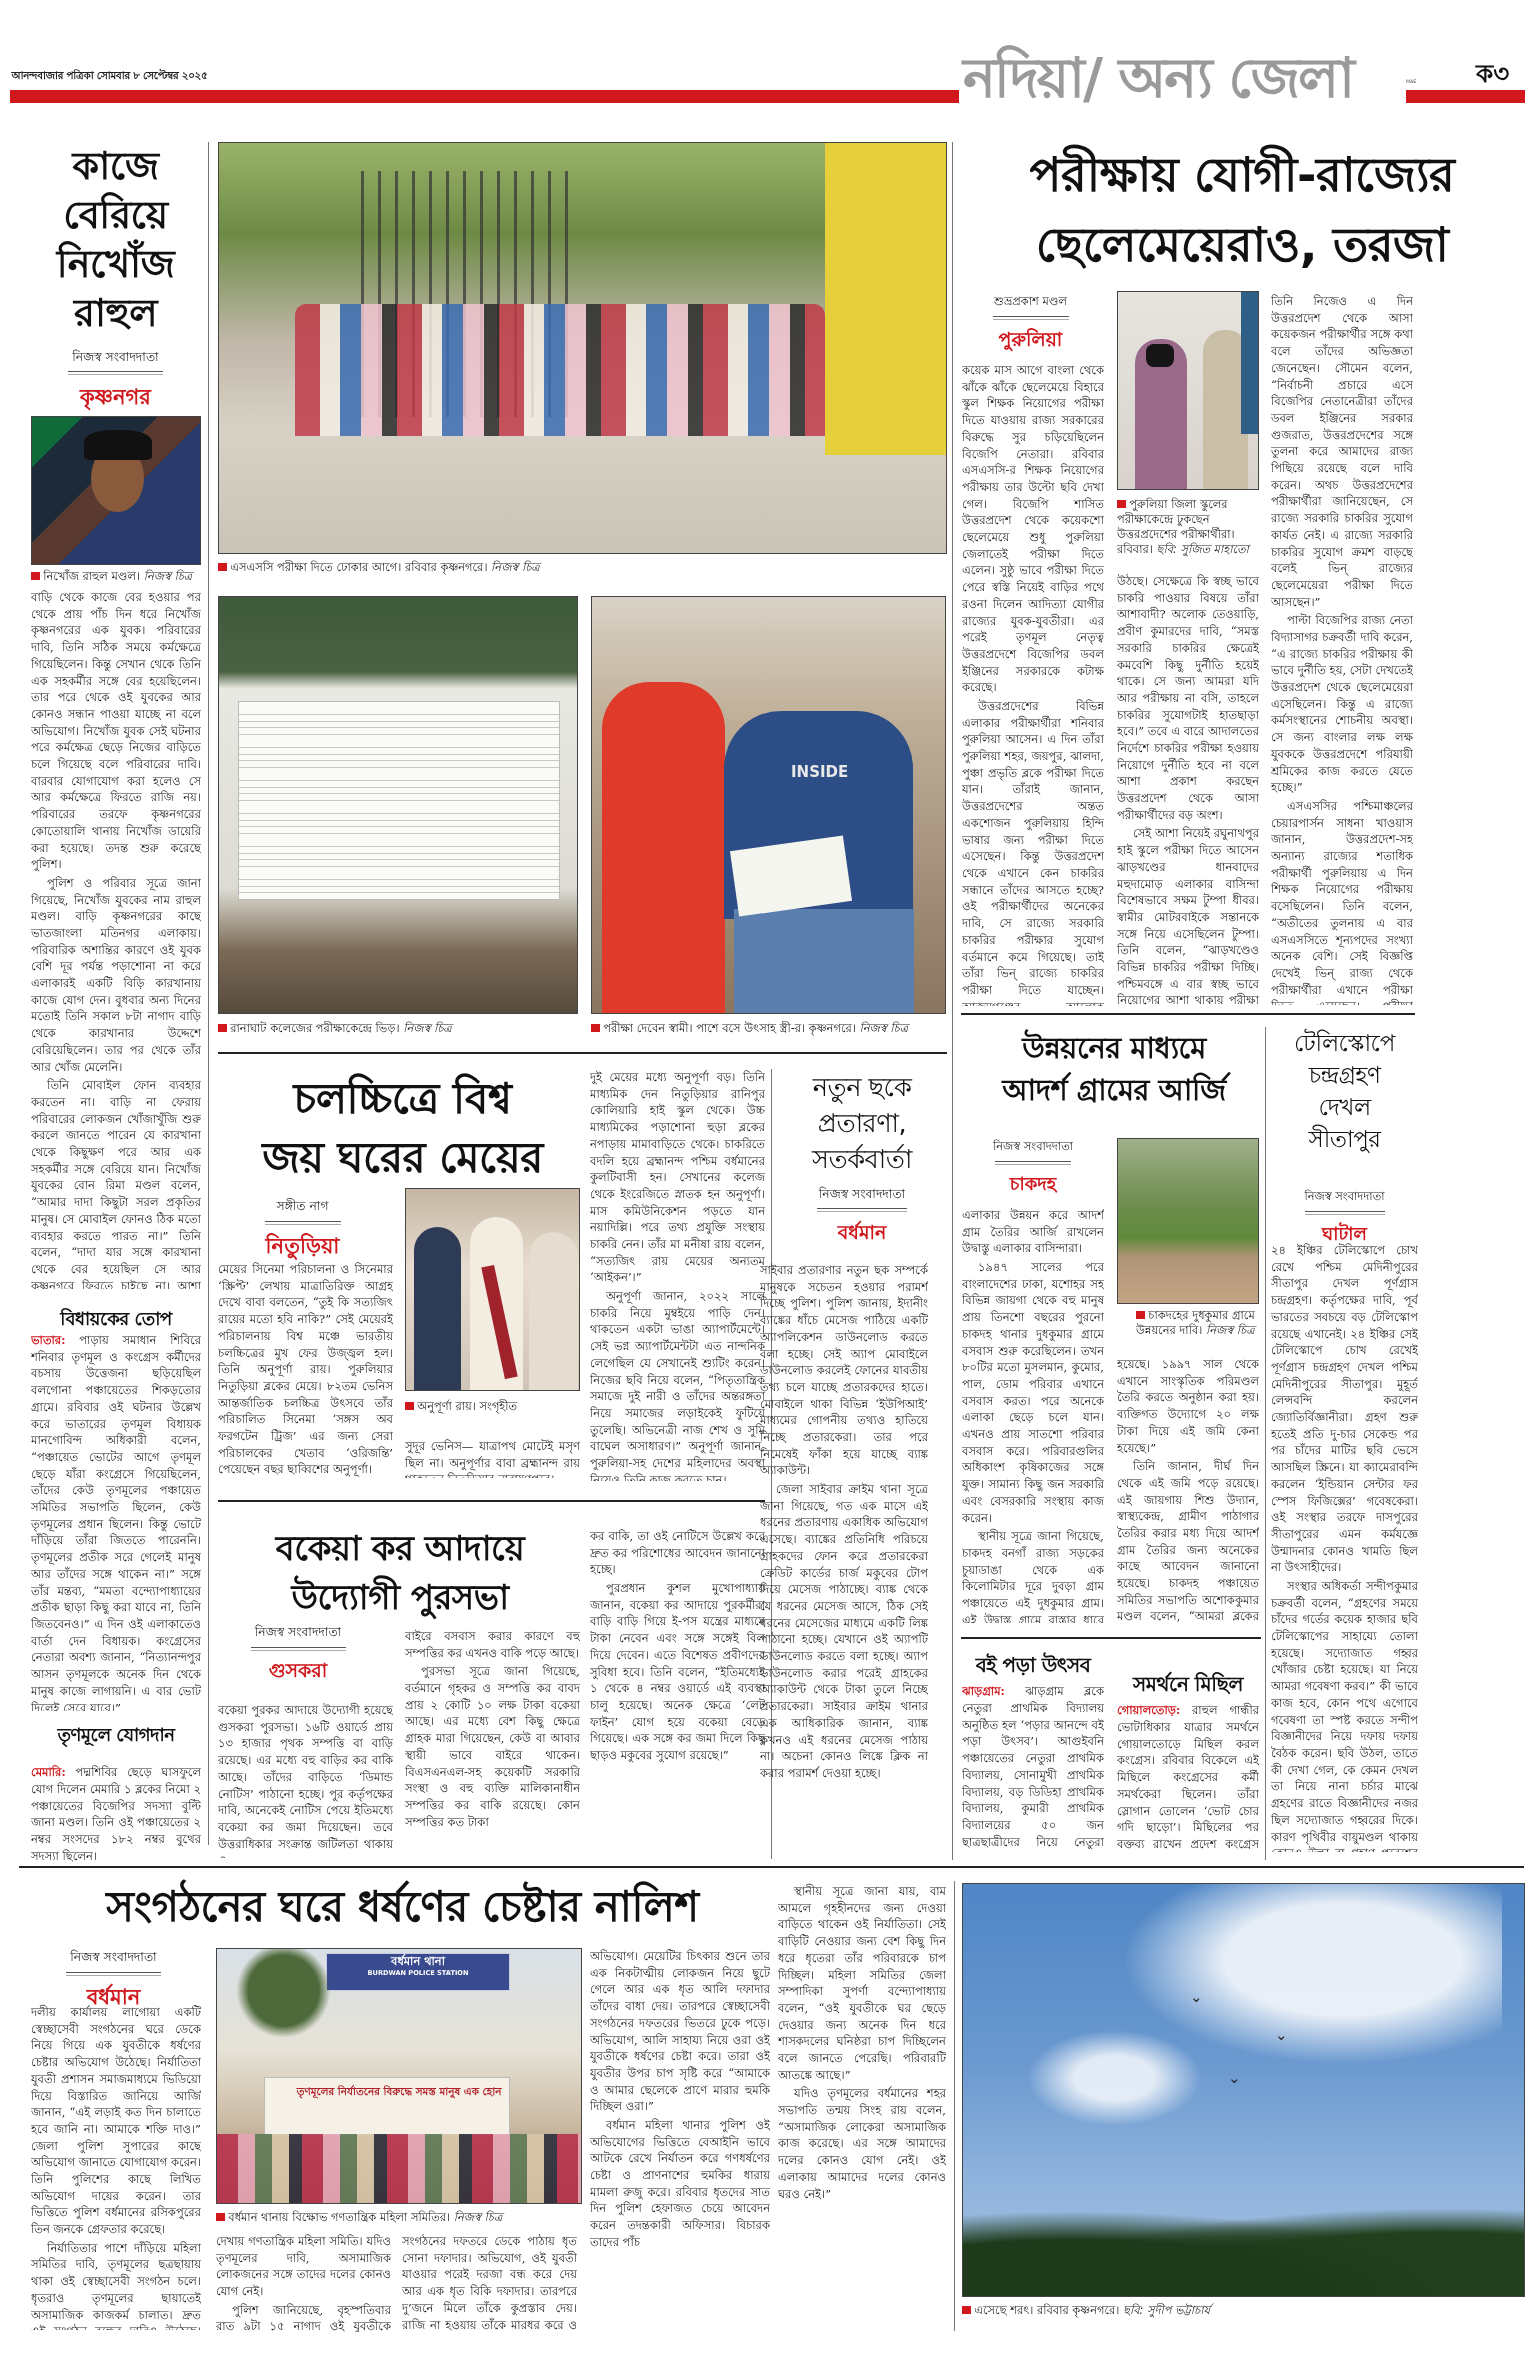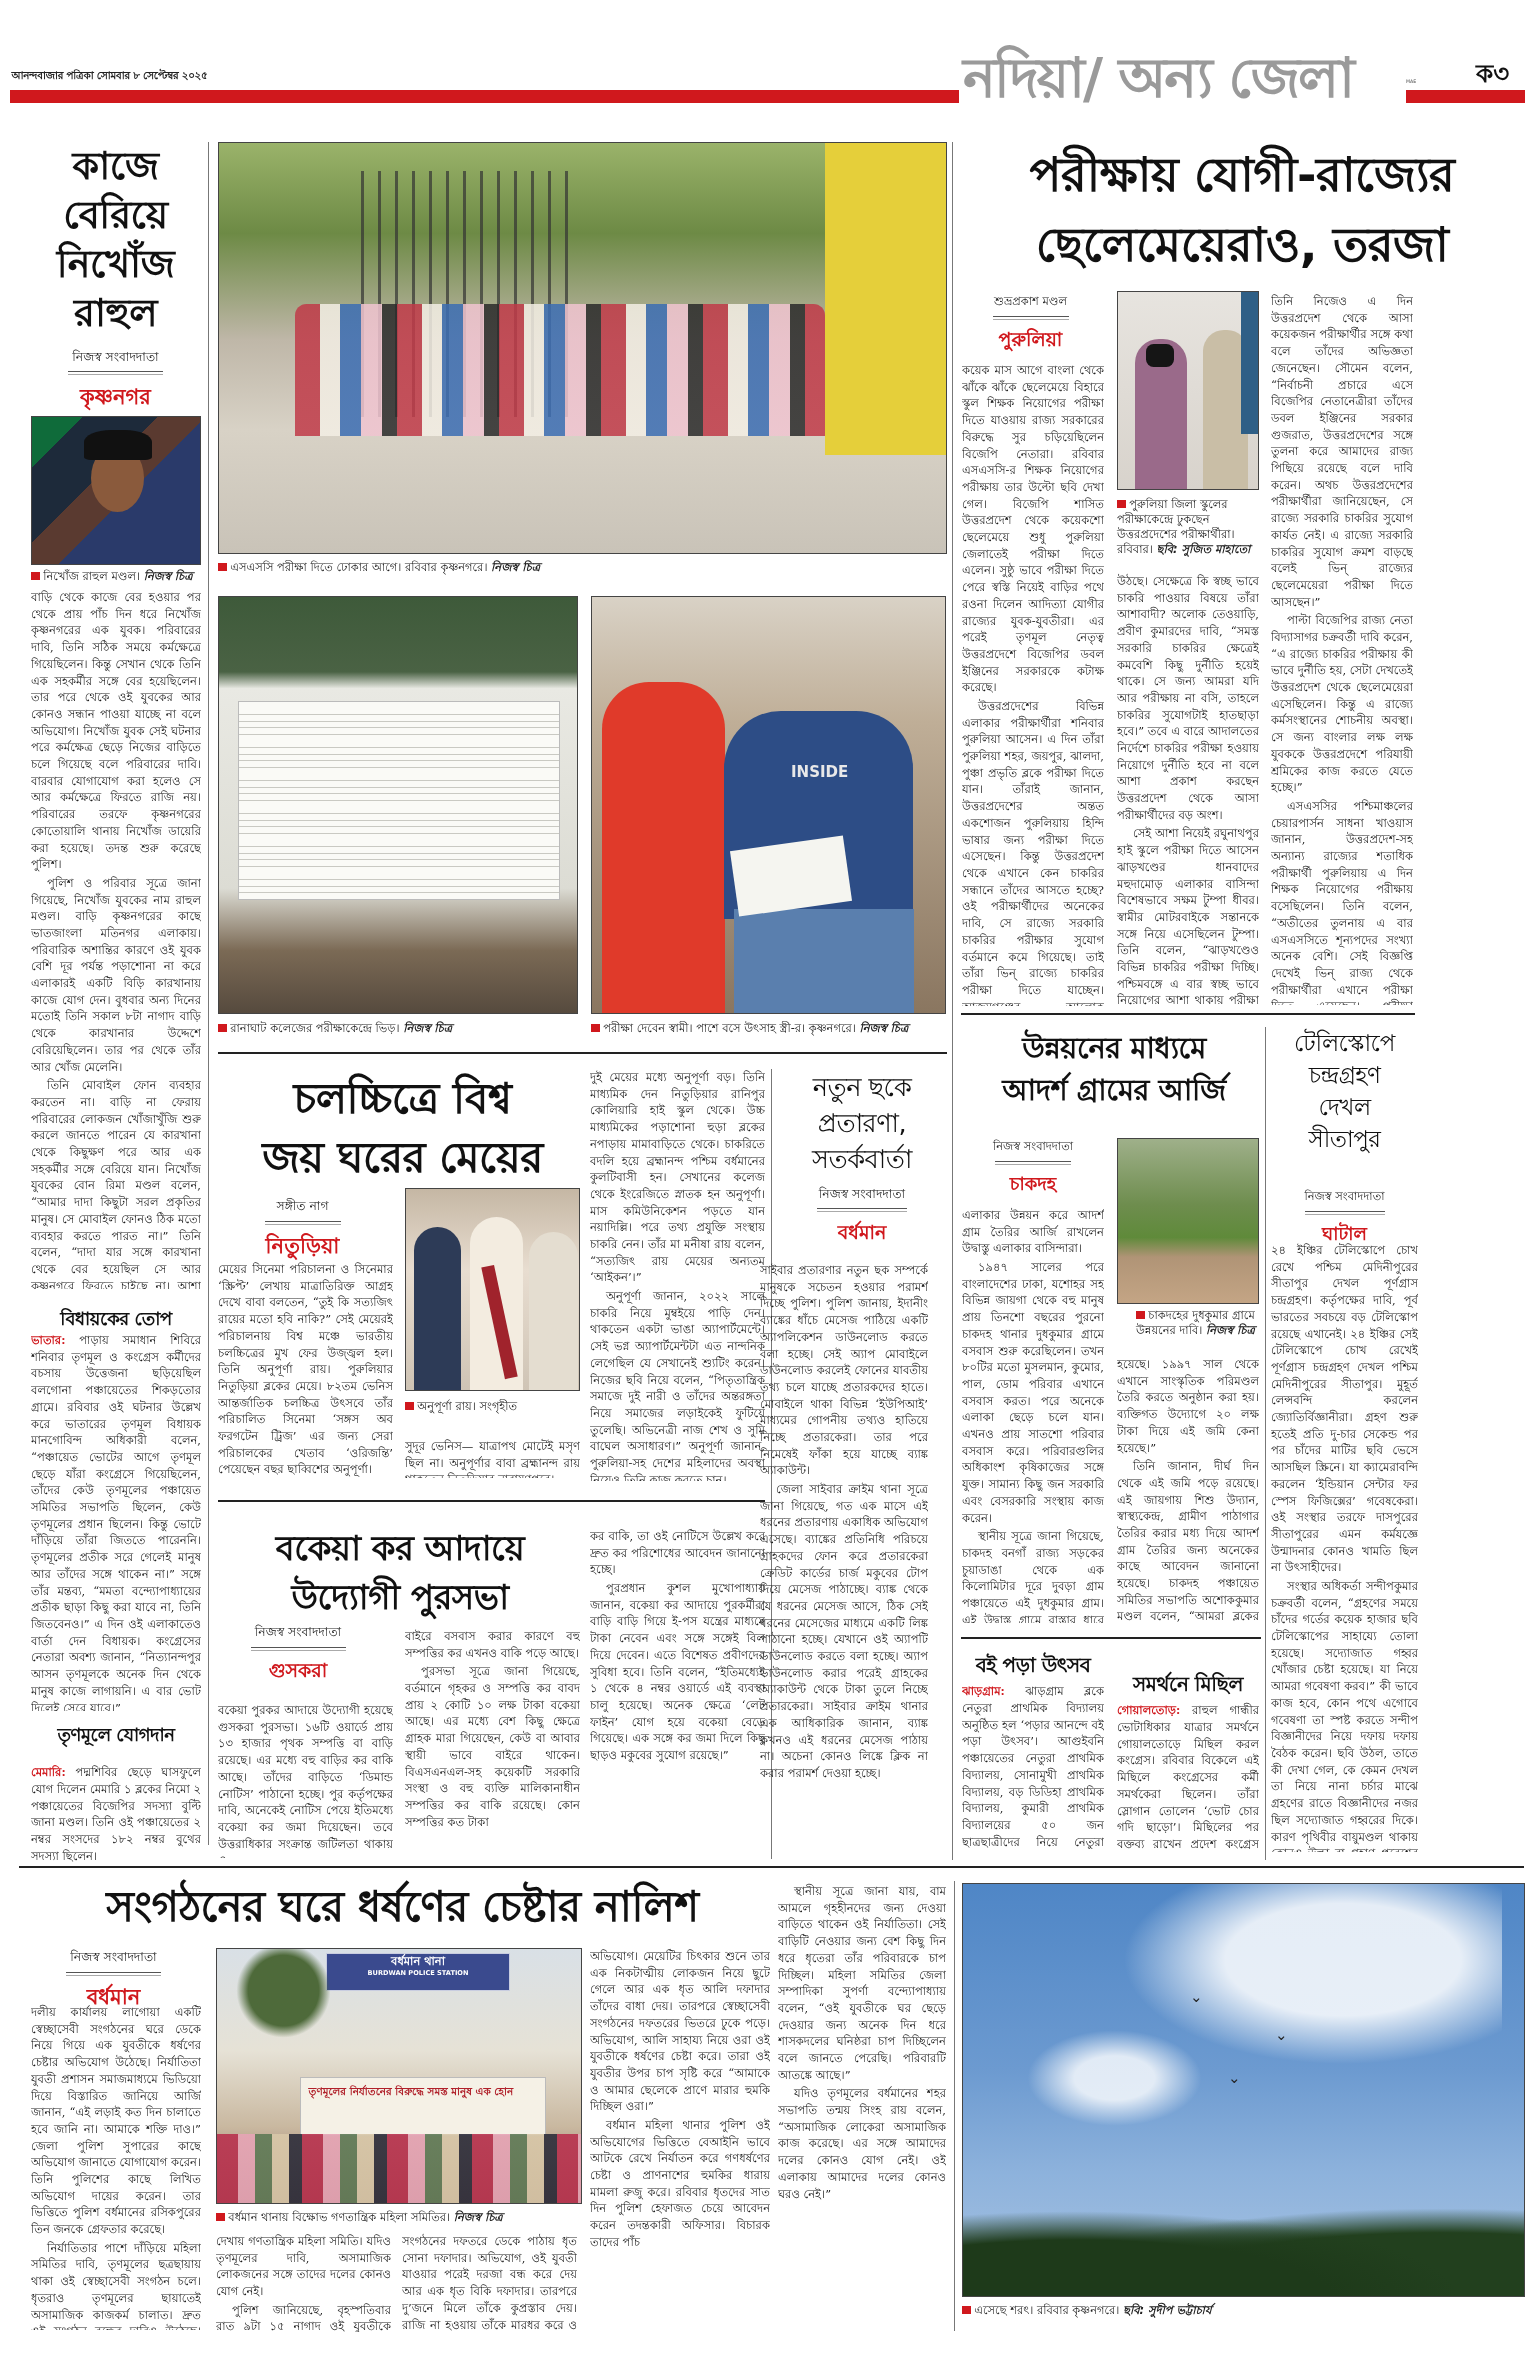--- a/index.html
+++ b/index.html
@@ -8,21 +8,21 @@
   .abs { position: absolute; }
   .body-text { font-family: "DejaVu Serif", serif; font-size: 11.5px; line-height: 16.7px; text-align: justify; color: #1c1c1c; overflow: hidden; }
   .body-text p { text-indent: 1.4em; margin-bottom: 1.9px; }
   .body-text p.first { text-indent: 0; }
   .hl { font-family: "DejaVu Sans", sans-serif; font-weight: bold; color: #111; text-align: center; line-height: 1.18; letter-spacing: -0.5px; }
   .byline { font-family: "DejaVu Sans", sans-serif; font-size: 13.2px; text-align: center; color: #222; }
   .byline-rule { height: 3.8px; border-top: 1.9px solid #555; border-bottom: 0.9px solid #aaa; margin: 3.8px auto 5.7px; }
   .place { font-family: "DejaVu Sans", sans-serif; font-weight: bold; color: #d0181d; text-align: center; }
   .caption { font-family: "DejaVu Sans", sans-serif; font-size: 11.4px; color: #222; line-height: 15px; }
   .caption .sq { display: inline-block; width: 8.5px; height: 8.5px; background: #d0181d; margin-right: 3.8px; vertical-align: 0; }
-  .caption i { font-style: italic; font-weight: bold; }
+  .caption i { font-style: italic; }
   .photo { border: 0.9px solid #444; overflow: hidden; }
   .rule-h { background: #222; height: 1.9px; }
   .rule-v { background: #777; width: 0.9px; }
   .dateline-tag { color: #d0181d; font-weight: bold; }
 </style>
 </head>
 <body>
 
 <div class="abs" style="left:0;top:0;width:1538px;height:114px;">
   <div class="abs" style="left:11.4px;top:68px;font-size:10.4px;font-weight:bold;color:#222;letter-spacing:-0.3px;">আনন্দবাজার পত্রিকা সোমবার ৮ সেপ্টেম্বর ২০২৫</div>
@@ -280,21 +280,21 @@
 <div class="abs body-text" style="left:31px;top:2004px;width:170px;height:326px;">
   <p class="first">দলীয় কার্যালয় লাগোয়া একটি স্বেচ্ছাসেবী সংগঠনের ঘরে ডেকে নিয়ে গিয়ে এক যুবতীকে ধর্ষণের চেষ্টার অভিযোগ উঠেছে। নির্যাতিতা যুবতী প্রশাসন সমাজমাধ্যমে ভিডিয়ো দিয়ে বিস্তারিত জানিয়ে আর্জি জানান, “এই লড়াই কত দিন চালাতে হবে জানি না। আমাকে শক্তি দাও।” জেলা পুলিশ সুপারের কাছে অভিযোগ জানাতে যোগাযোগ করেন। তিনি পুলিশের কাছে লিখিত অভিযোগ দায়ের করেন। তার ভিত্তিতে পুলিশ বর্ধমানের রসিকপুরের তিন জনকে গ্রেফতার করেছে।</p>
   <p>নির্যাতিতার পাশে দাঁড়িয়ে মহিলা সমিতির দাবি, তৃণমূলের ছত্রছায়ায় থাকা ওই স্বেচ্ছাসেবী সংগঠন চলে। ধৃতরাও তৃণমূলের ছায়াতেই অসামাজিক কাজকর্ম চালাত। দ্রুত ওই সংগঠন বন্ধের দাবিও উঠেছে। রবিবার বিকেলে বর্ধমান থানায় বিক্ষোভ</p>
 </div>
 <div class="abs photo" style="left:216px;top:1948px;width:366px;height:256px;background:linear-gradient(180deg,#d9e0e6 0%,#e6e2d6 40%,#c9b8a0 70%,#8a6a5a 100%);">
   <div class="abs" style="left:109px;top:3.8px;width:184px;height:38px;background:#3a4a8e;border:1.9px solid #c9cde0;text-align:center;color:#fff;">
     <div style="font-size:11.4px;font-weight:bold;line-height:15px;">বর্ধমান থানা</div>
     <div style="font-size:6.6px;font-weight:bold;line-height:9.5px;">BURDWAN POLICE STATION</div>
   </div>
   <div class="abs" style="left:19px;top:0;width:95px;height:104px;background:radial-gradient(circle at 50% 40%,#4e6a3a 0 45%,transparent 60%);"></div>
-  <div class="abs" style="left:47px;top:128px;width:246px;height:59px;background:#f5f1e6;border:0.9px solid #bbb;text-align:left;padding:5.7px 7.6px;margin-left:36px;">
+  <div class="abs" style="left:47px;top:128px;width:246px;height:59px;background:#f5f1e6;border:0.9px solid #bbb;text-align:right;padding:5.7px 7.6px;">
     <div style="font-size:10.4px;font-weight:bold;color:#b0202a;line-height:15px;">তৃণমূলের নির্যাতনের বিরুদ্ধে সমস্ত মানুষ এক হোন</div>
   </div>
   <div class="abs" style="left:0;top:185px;width:366px;height:71px;background:repeating-linear-gradient(90deg,#b8324e 0 21px,#e6a4b5 21px 38px,#5f7a56 38px 55px,#d8c7a8 55px 72px,#2d2d3a 72px 85px);opacity:.9;"></div>
 </div>
 <div class="abs caption" style="left:216px;top:2210px;width:366px;">
   <span class="sq"></span><span>বর্ধমান থানায় বিক্ষোভ গণতান্ত্রিক মহিলা সমিতির।</span> <i>নিজস্ব চিত্র</i>
 </div>
 <div class="abs body-text" style="left:216px;top:2233px;width:175px;height:99px;">
   <p class="first">দেখায় গণতান্ত্রিক মহিলা সমিতি। যদিও তৃণমূলের দাবি, অসামাজিক লোকজনের সঙ্গে তাদের দলের কোনও যোগ নেই।</p>
   <p>পুলিশ জানিয়েছে, বৃহস্পতিবার রাত ৯টা ১৫ নাগাদ ওই যুবতীকে দলীয় কার্যালয় লাগোয়া স্বেচ্ছাসেবী</p>

